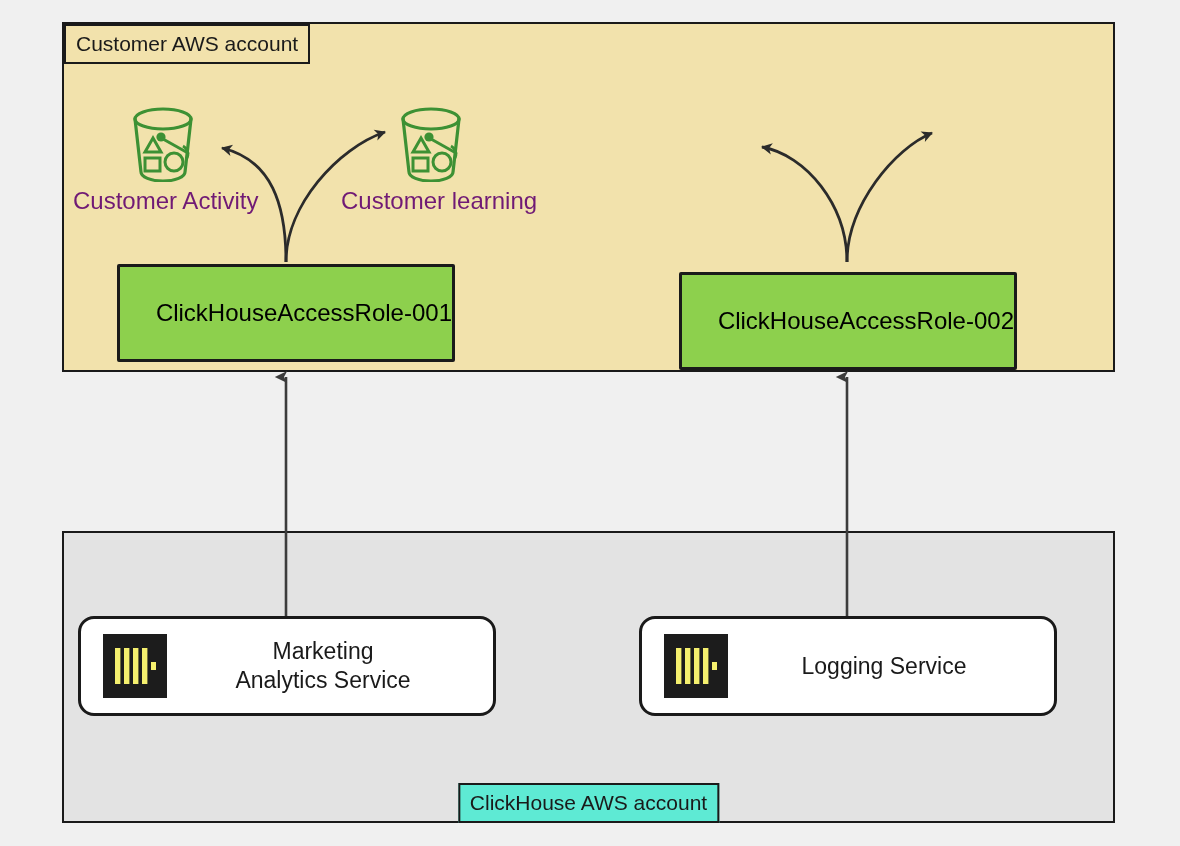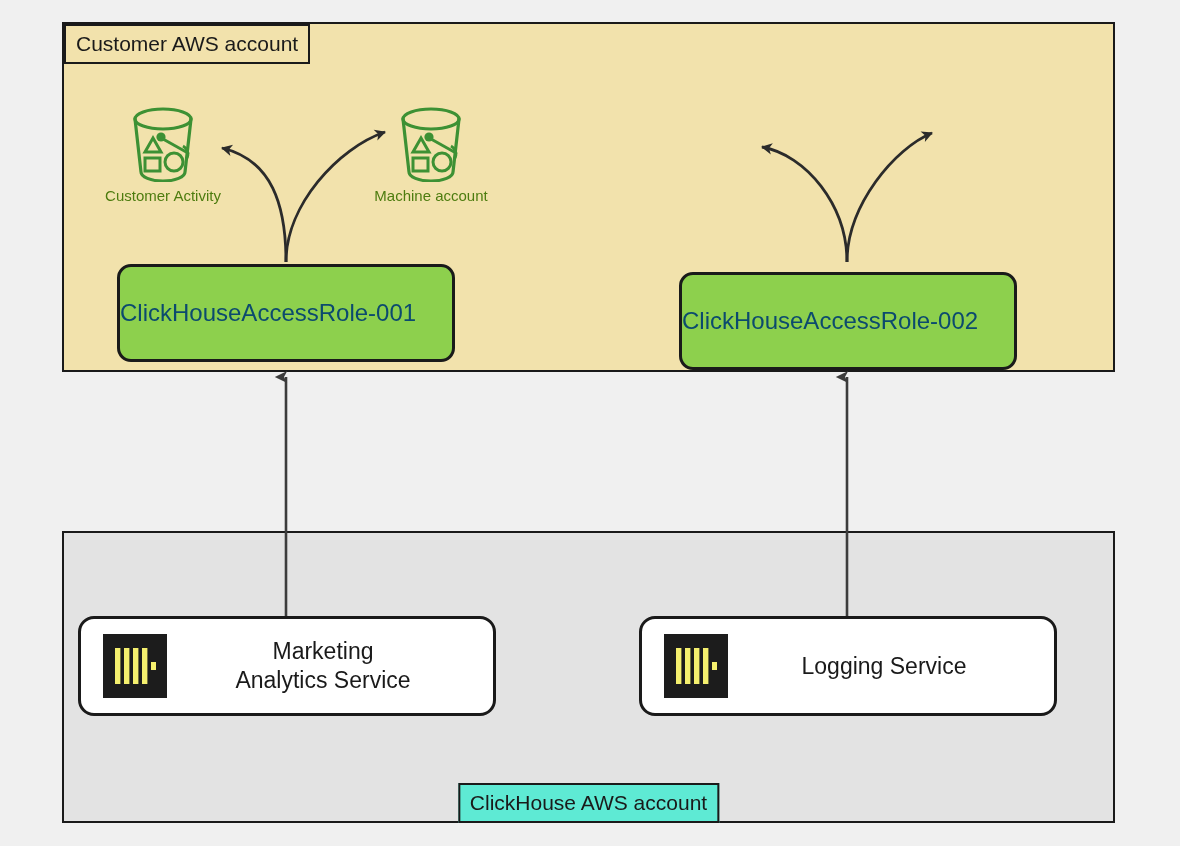--- a/index.html
+++ b/index.html
@@ -82,42 +82,42 @@
     text-align: center;
     z-index: 7;
   }
   .bucket-icon {
     display: block;
     margin: 0 auto;
   }
   .bucket-label {
     display: block;
     margin-top: 6px;
-    font-size: 15px;
-    color: #4d7c0f;
+    font-size: 24px;
+    color: #701a75;
     line-height: 1.1;
     white-space: nowrap;
   }
   #bucket-customer-activity { left: 73px;  top: 102px; }
   #bucket-machine-learning  { left: 341px; top: 102px; }
   #bucket-application-log   { left: 614px; top: 102px; }
   #bucket-security-log      { left: 889px; top: 102px; }
 
   
   .role-box {
     position: absolute;
     box-sizing: border-box;
     background: #8dd04d;
     border: 3px solid #1a1a1a;
-    border-radius: 14px;
+    border-radius: 2px;
     display: flex;
     align-items: center;
-    justify-content: flex-start;
+    justify-content: flex-end;
     font-size: 24px;
-    color: #0c4a6e;
+    color: #000000;
     z-index: 8;
   }
   #role-001 { left: 117px; top: 264px; width: 338px; height: 98px; }
   #role-002 { left: 679px; top: 264px; width: 338px; height: 98px; margin-top: 8px; }
 
   
   .service-box {
     position: absolute;
     box-sizing: border-box;
     background: #ffffff;
@@ -215,21 +215,21 @@
     <svg class="bucket-icon" width="92" height="80" viewBox="0 0 92 80">
       <ellipse cx="46" cy="17" rx="28" ry="10" fill="none" stroke="#3d9134" stroke-width="3.2"></ellipse>
       <path d="M18,17 L24,70 A22,9 0 0 0 68,70 L74,17" fill="none" stroke="#3d9134" stroke-width="3.2" stroke-linecap="round"></path>
       <polygon points="36,36 44,50 28,50" fill="none" stroke="#3d9134" stroke-width="3"></polygon>
       <rect x="28" y="56" width="15" height="13" fill="none" stroke="#3d9134" stroke-width="3"></rect>
       <circle cx="57" cy="60" r="9" fill="none" stroke="#3d9134" stroke-width="3"></circle>
       <circle cx="44" cy="35" r="4.6" fill="#3d9134"></circle>
       <path d="M46,37 L71,51" stroke="#3d9134" stroke-width="3" fill="none" stroke-linecap="round"></path>
       <path d="M66,44 A8,9 0 0 1 70,56" fill="none" stroke="#3d9134" stroke-width="3"></path>
     </svg>
-    <span class="bucket-label">Machine account</span>
+    <span class="bucket-label">Customer learning</span>
   </div>
 
 
 
   <div class="role-box" id="role-001">
     <span>ClickHouseAccessRole-001</span>
   </div>
 
   <div class="role-box" id="role-002">
     <span>ClickHouseAccessRole-002</span>

